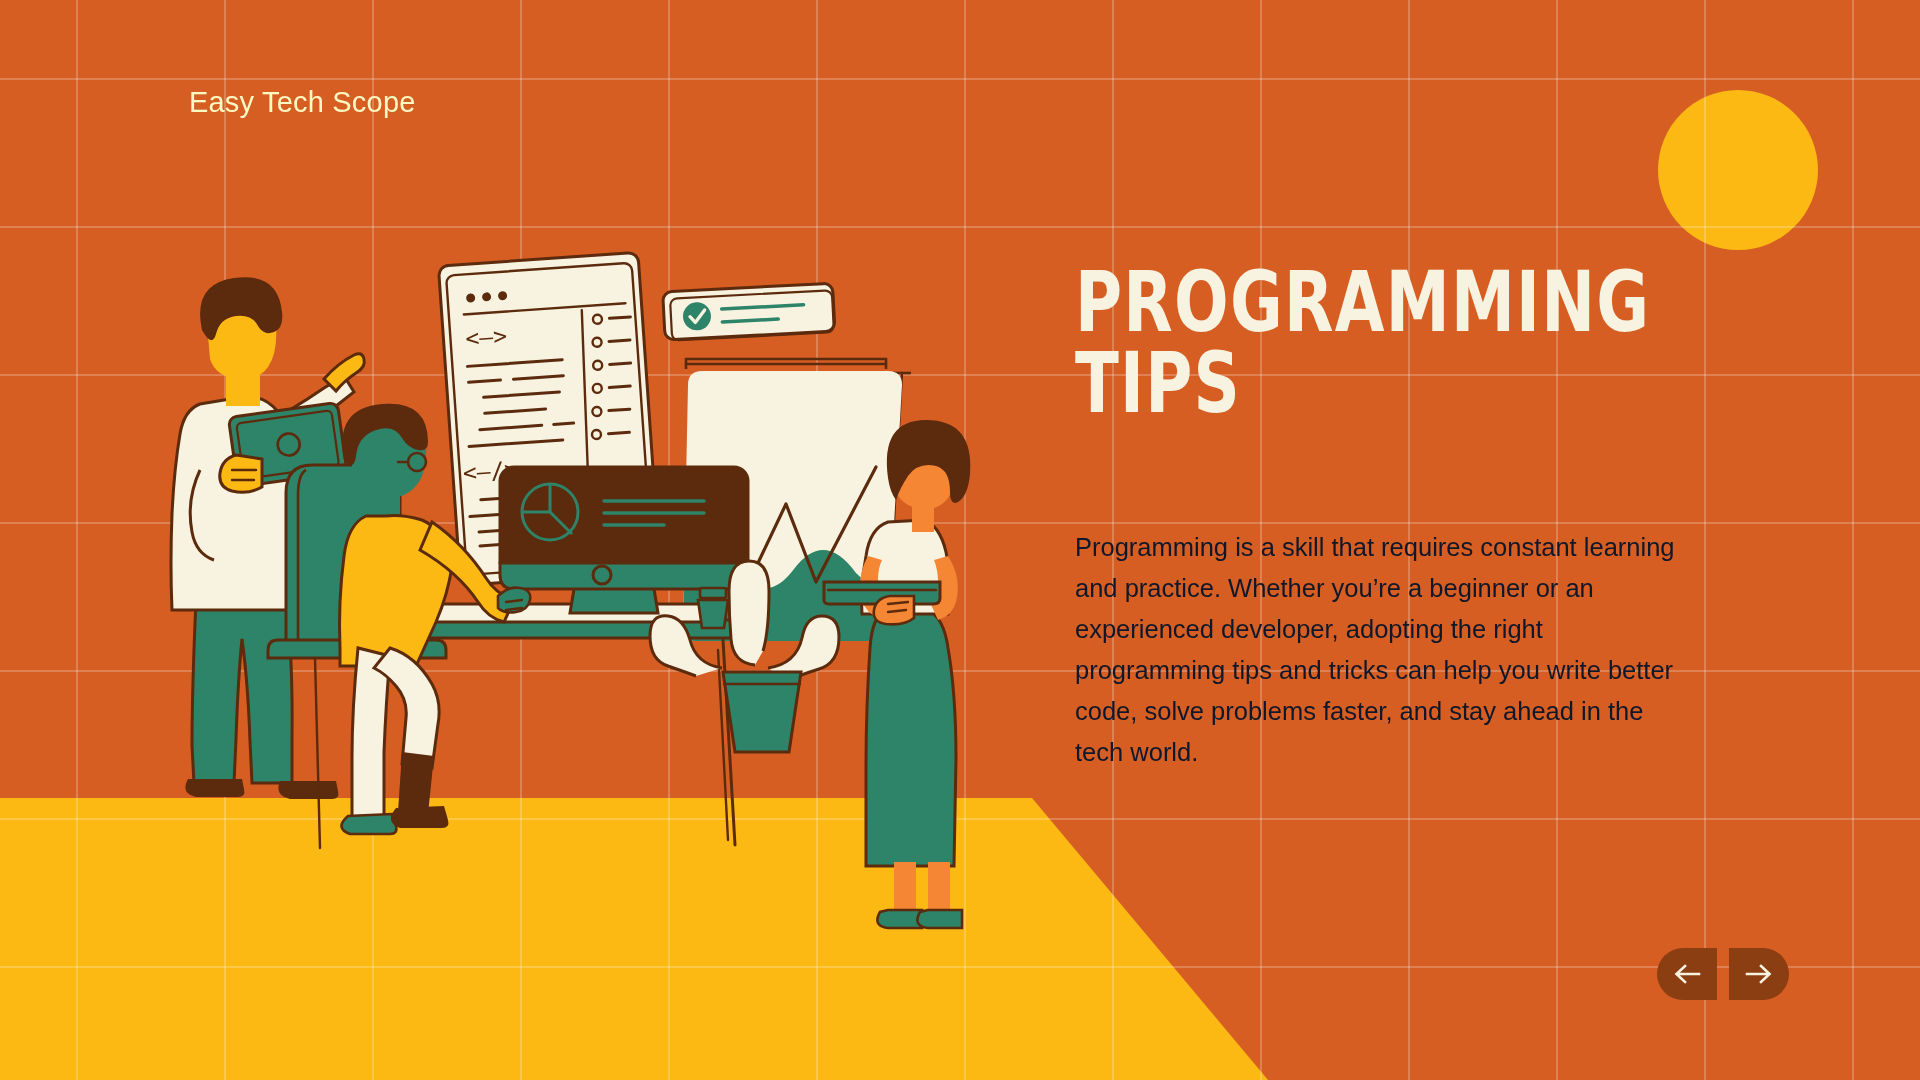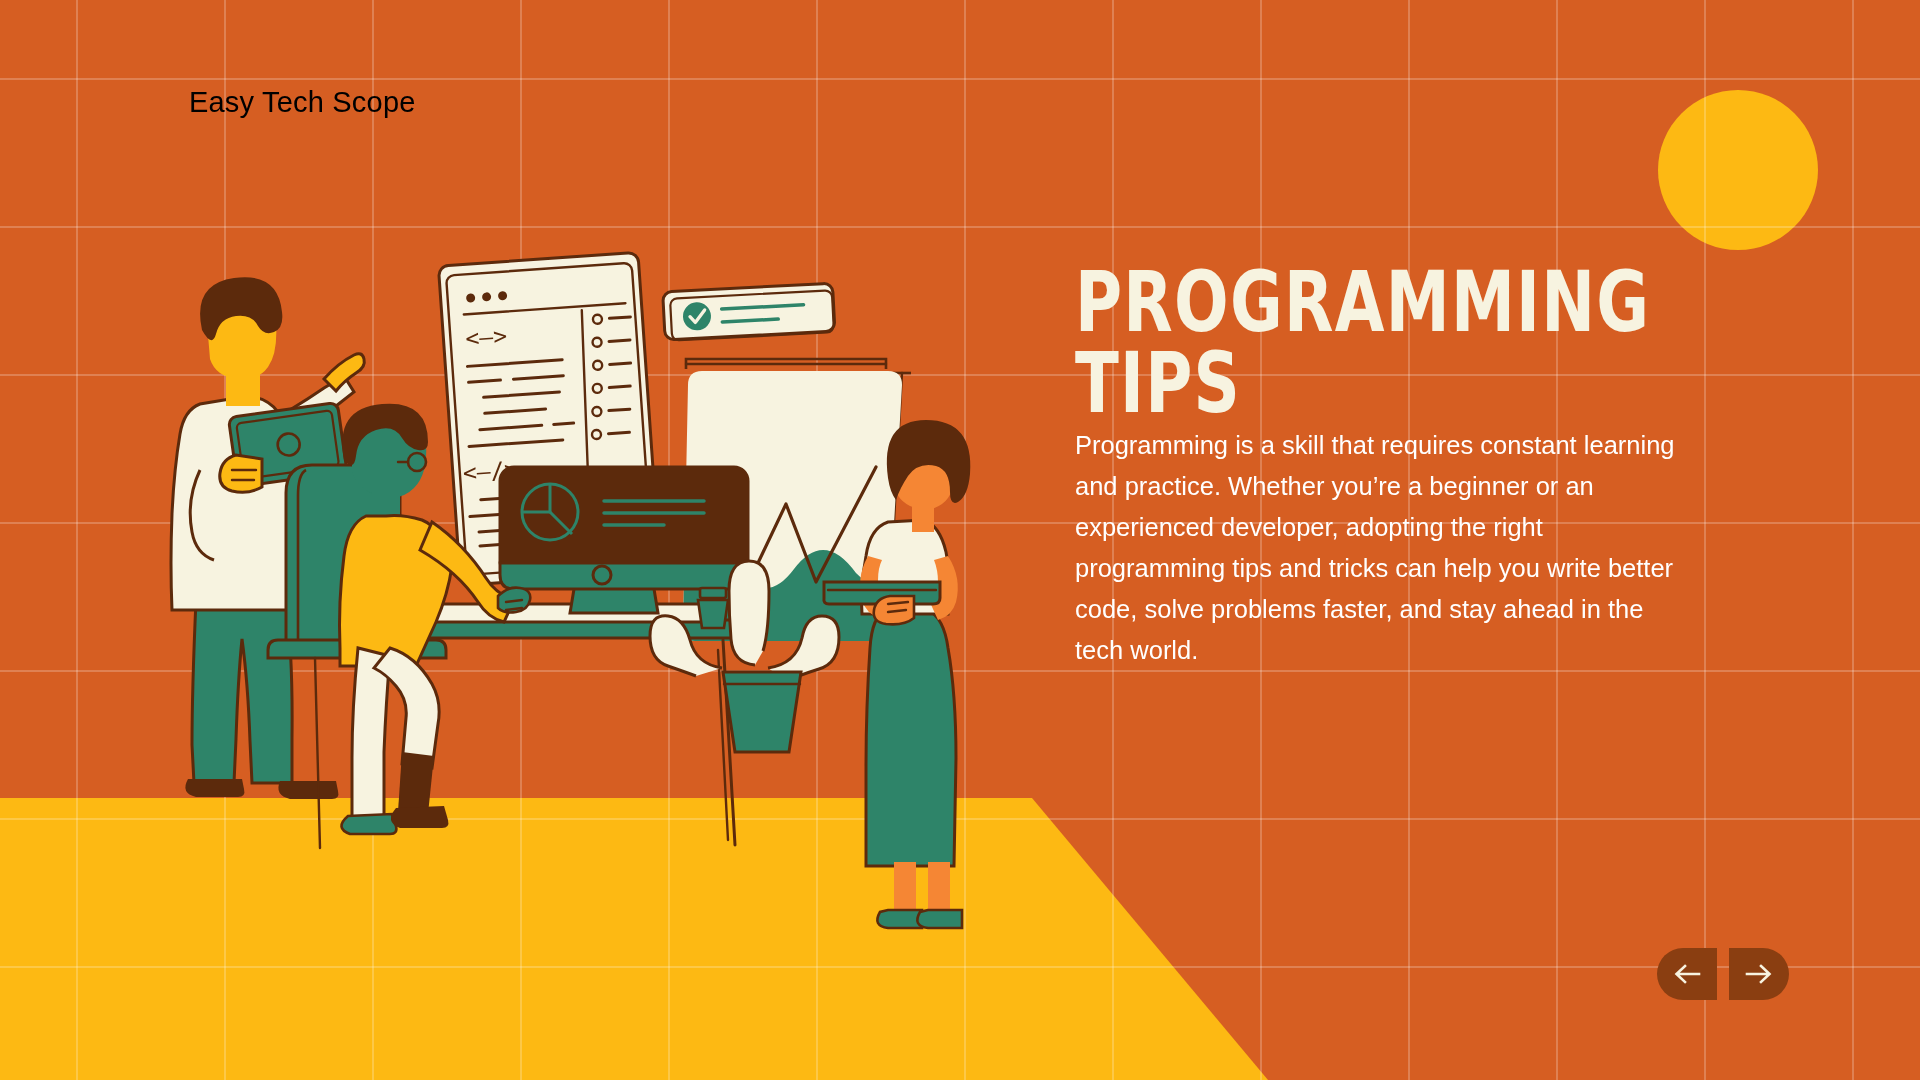--- a/index.html
+++ b/index.html
@@ -55,21 +55,21 @@
     z-index: 2;
   }
 
   
   .brand {
     position: absolute;
     left: 189px;
     top: 86px;
     font-size: 29px;
     letter-spacing: 0.2px;
-    color: #000000;
+    color: #fef9c3;
     z-index: 6;
     white-space: nowrap;
   }
 
   
   .content {
     position: absolute;
     left: 1075px;
     top: 262px;
     width: 640px;
@@ -83,23 +83,24 @@
     line-height: 0.98;
     letter-spacing: 1.5px;
     color: #F7F3E0;
     text-transform: uppercase;
     transform: scaleX(0.86);
     transform-origin: left center;
   }
   .headline .ln { display: block; }
 
   .body-copy {
+    margin-top: 102px;
     font-size: 25.5px;
     line-height: 41px;
-    color: #ffffff;
+    color: #0f172a;
     width: 620px;
   }
 
   
   .nav {
     position: absolute;
     left: 1657px;
     top: 948px;
     display: flex;
     gap: 12px;

